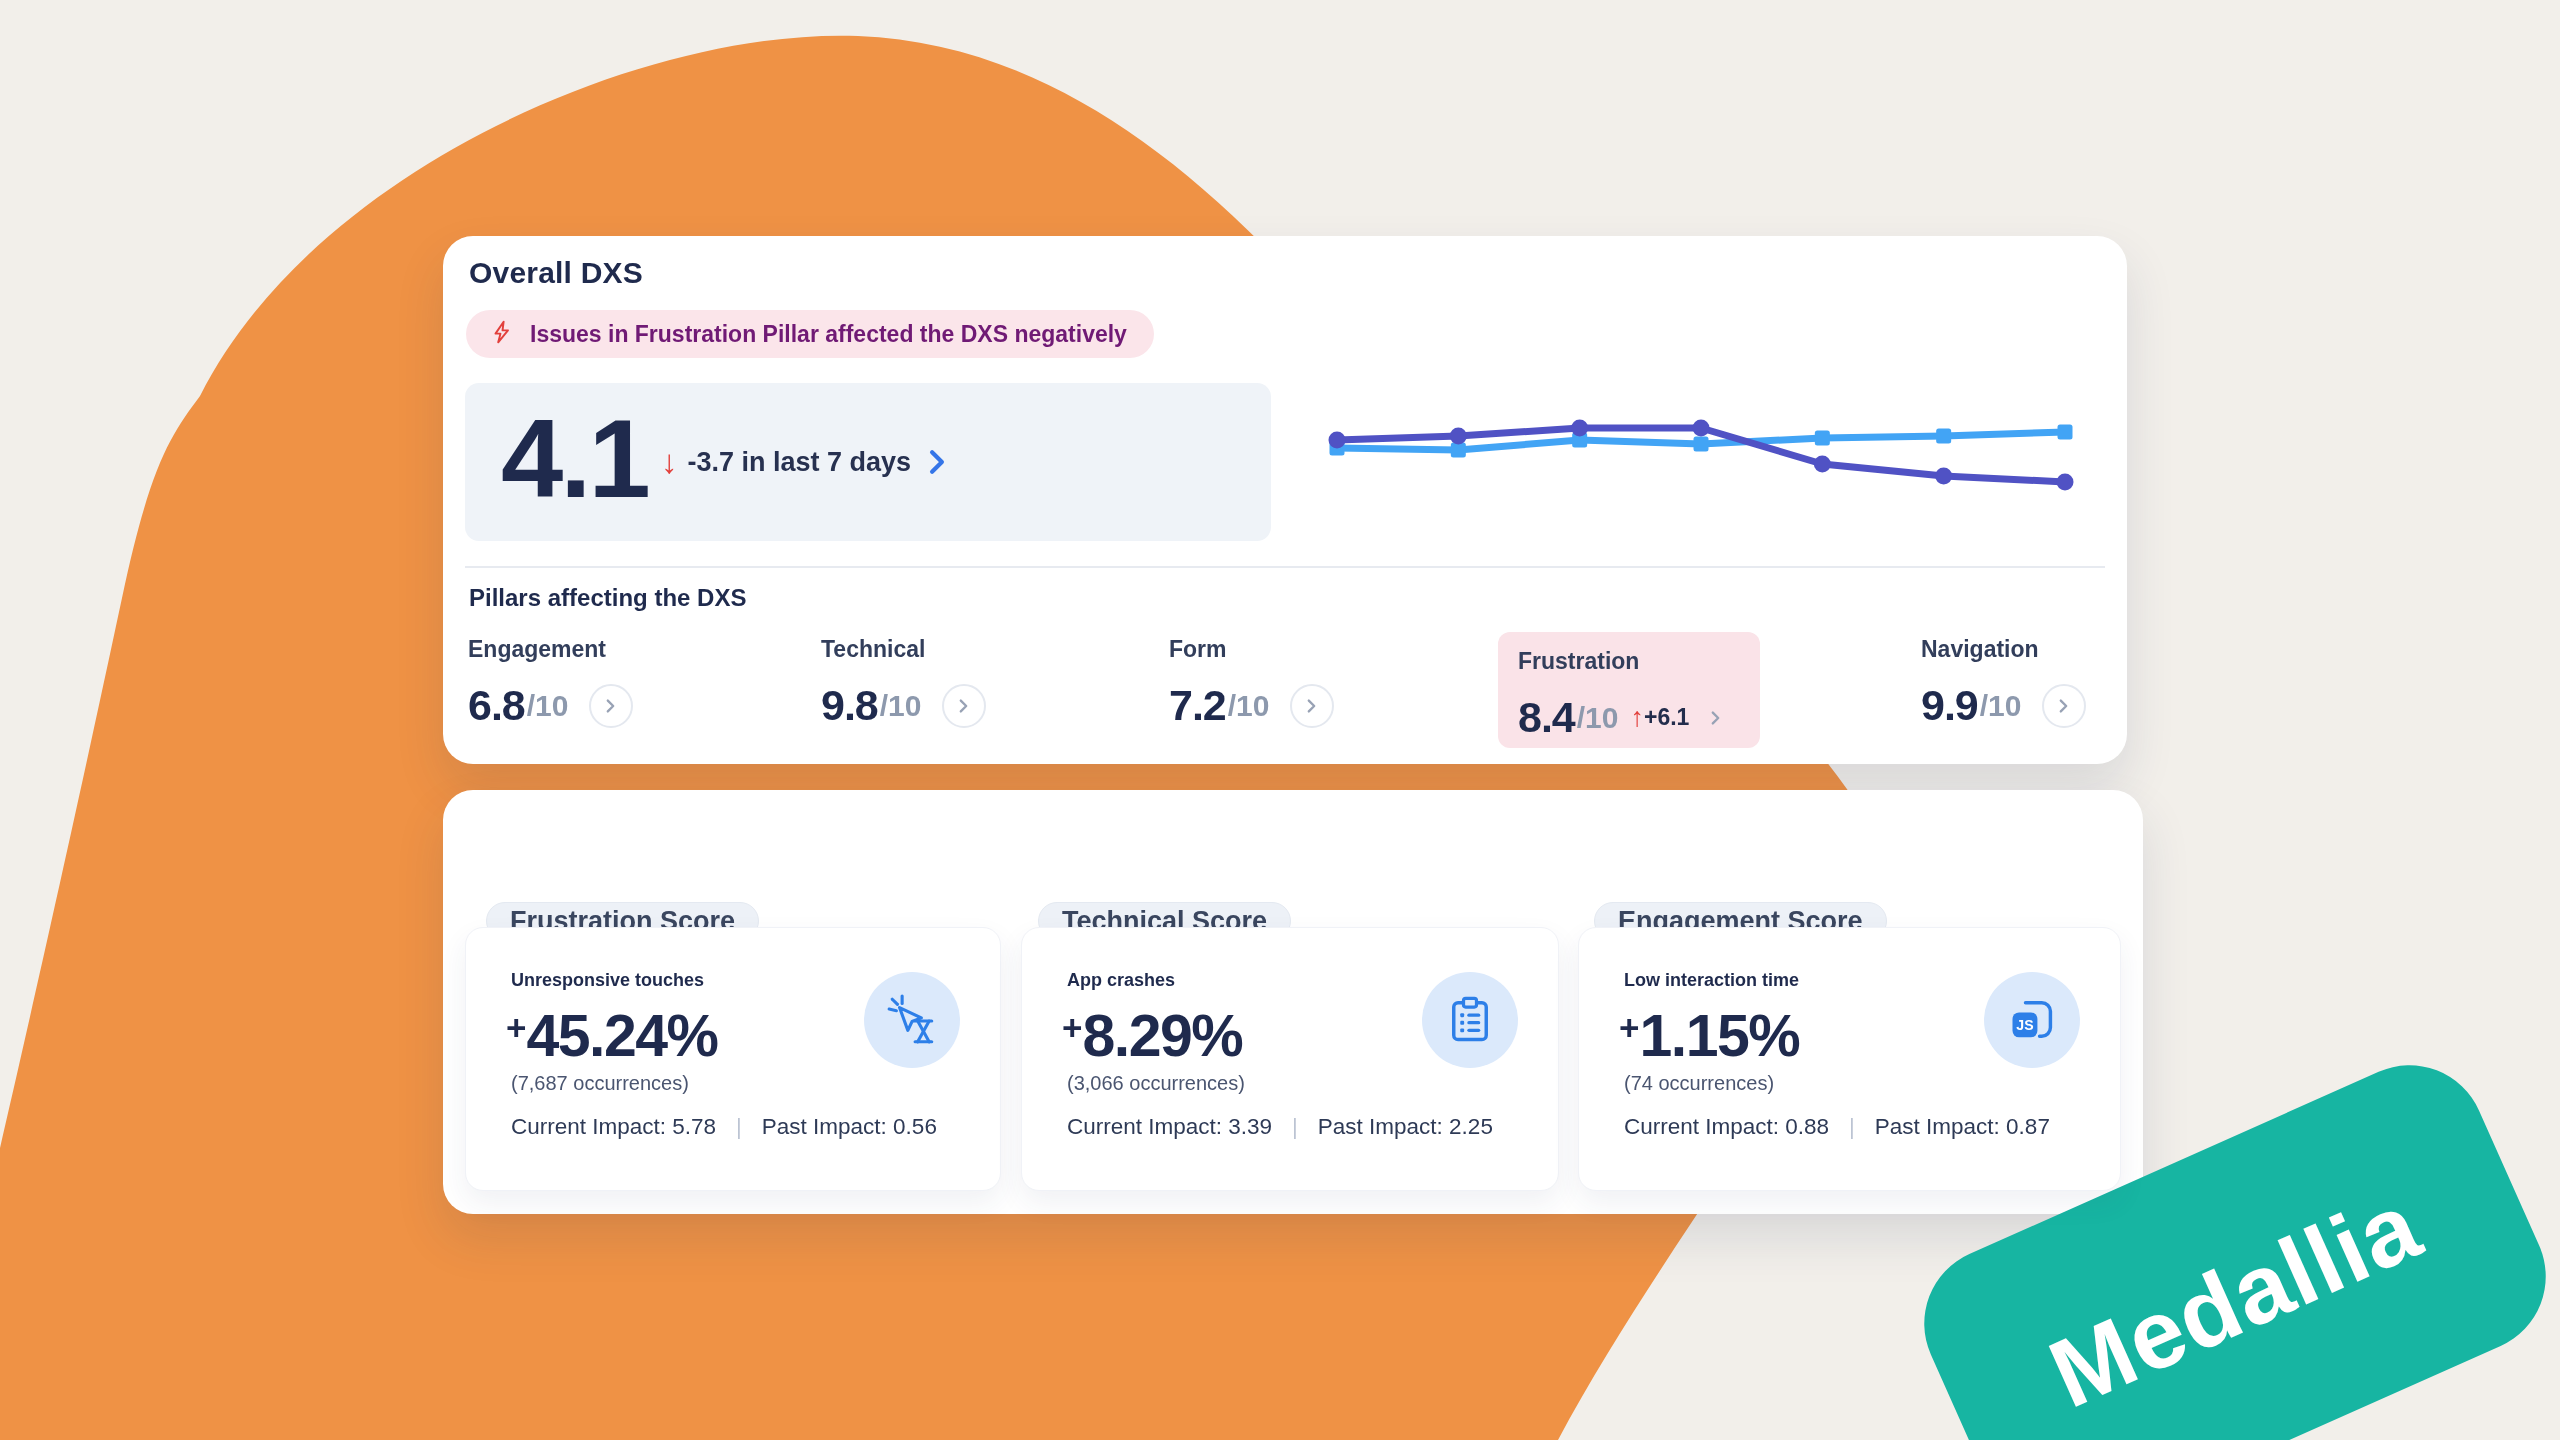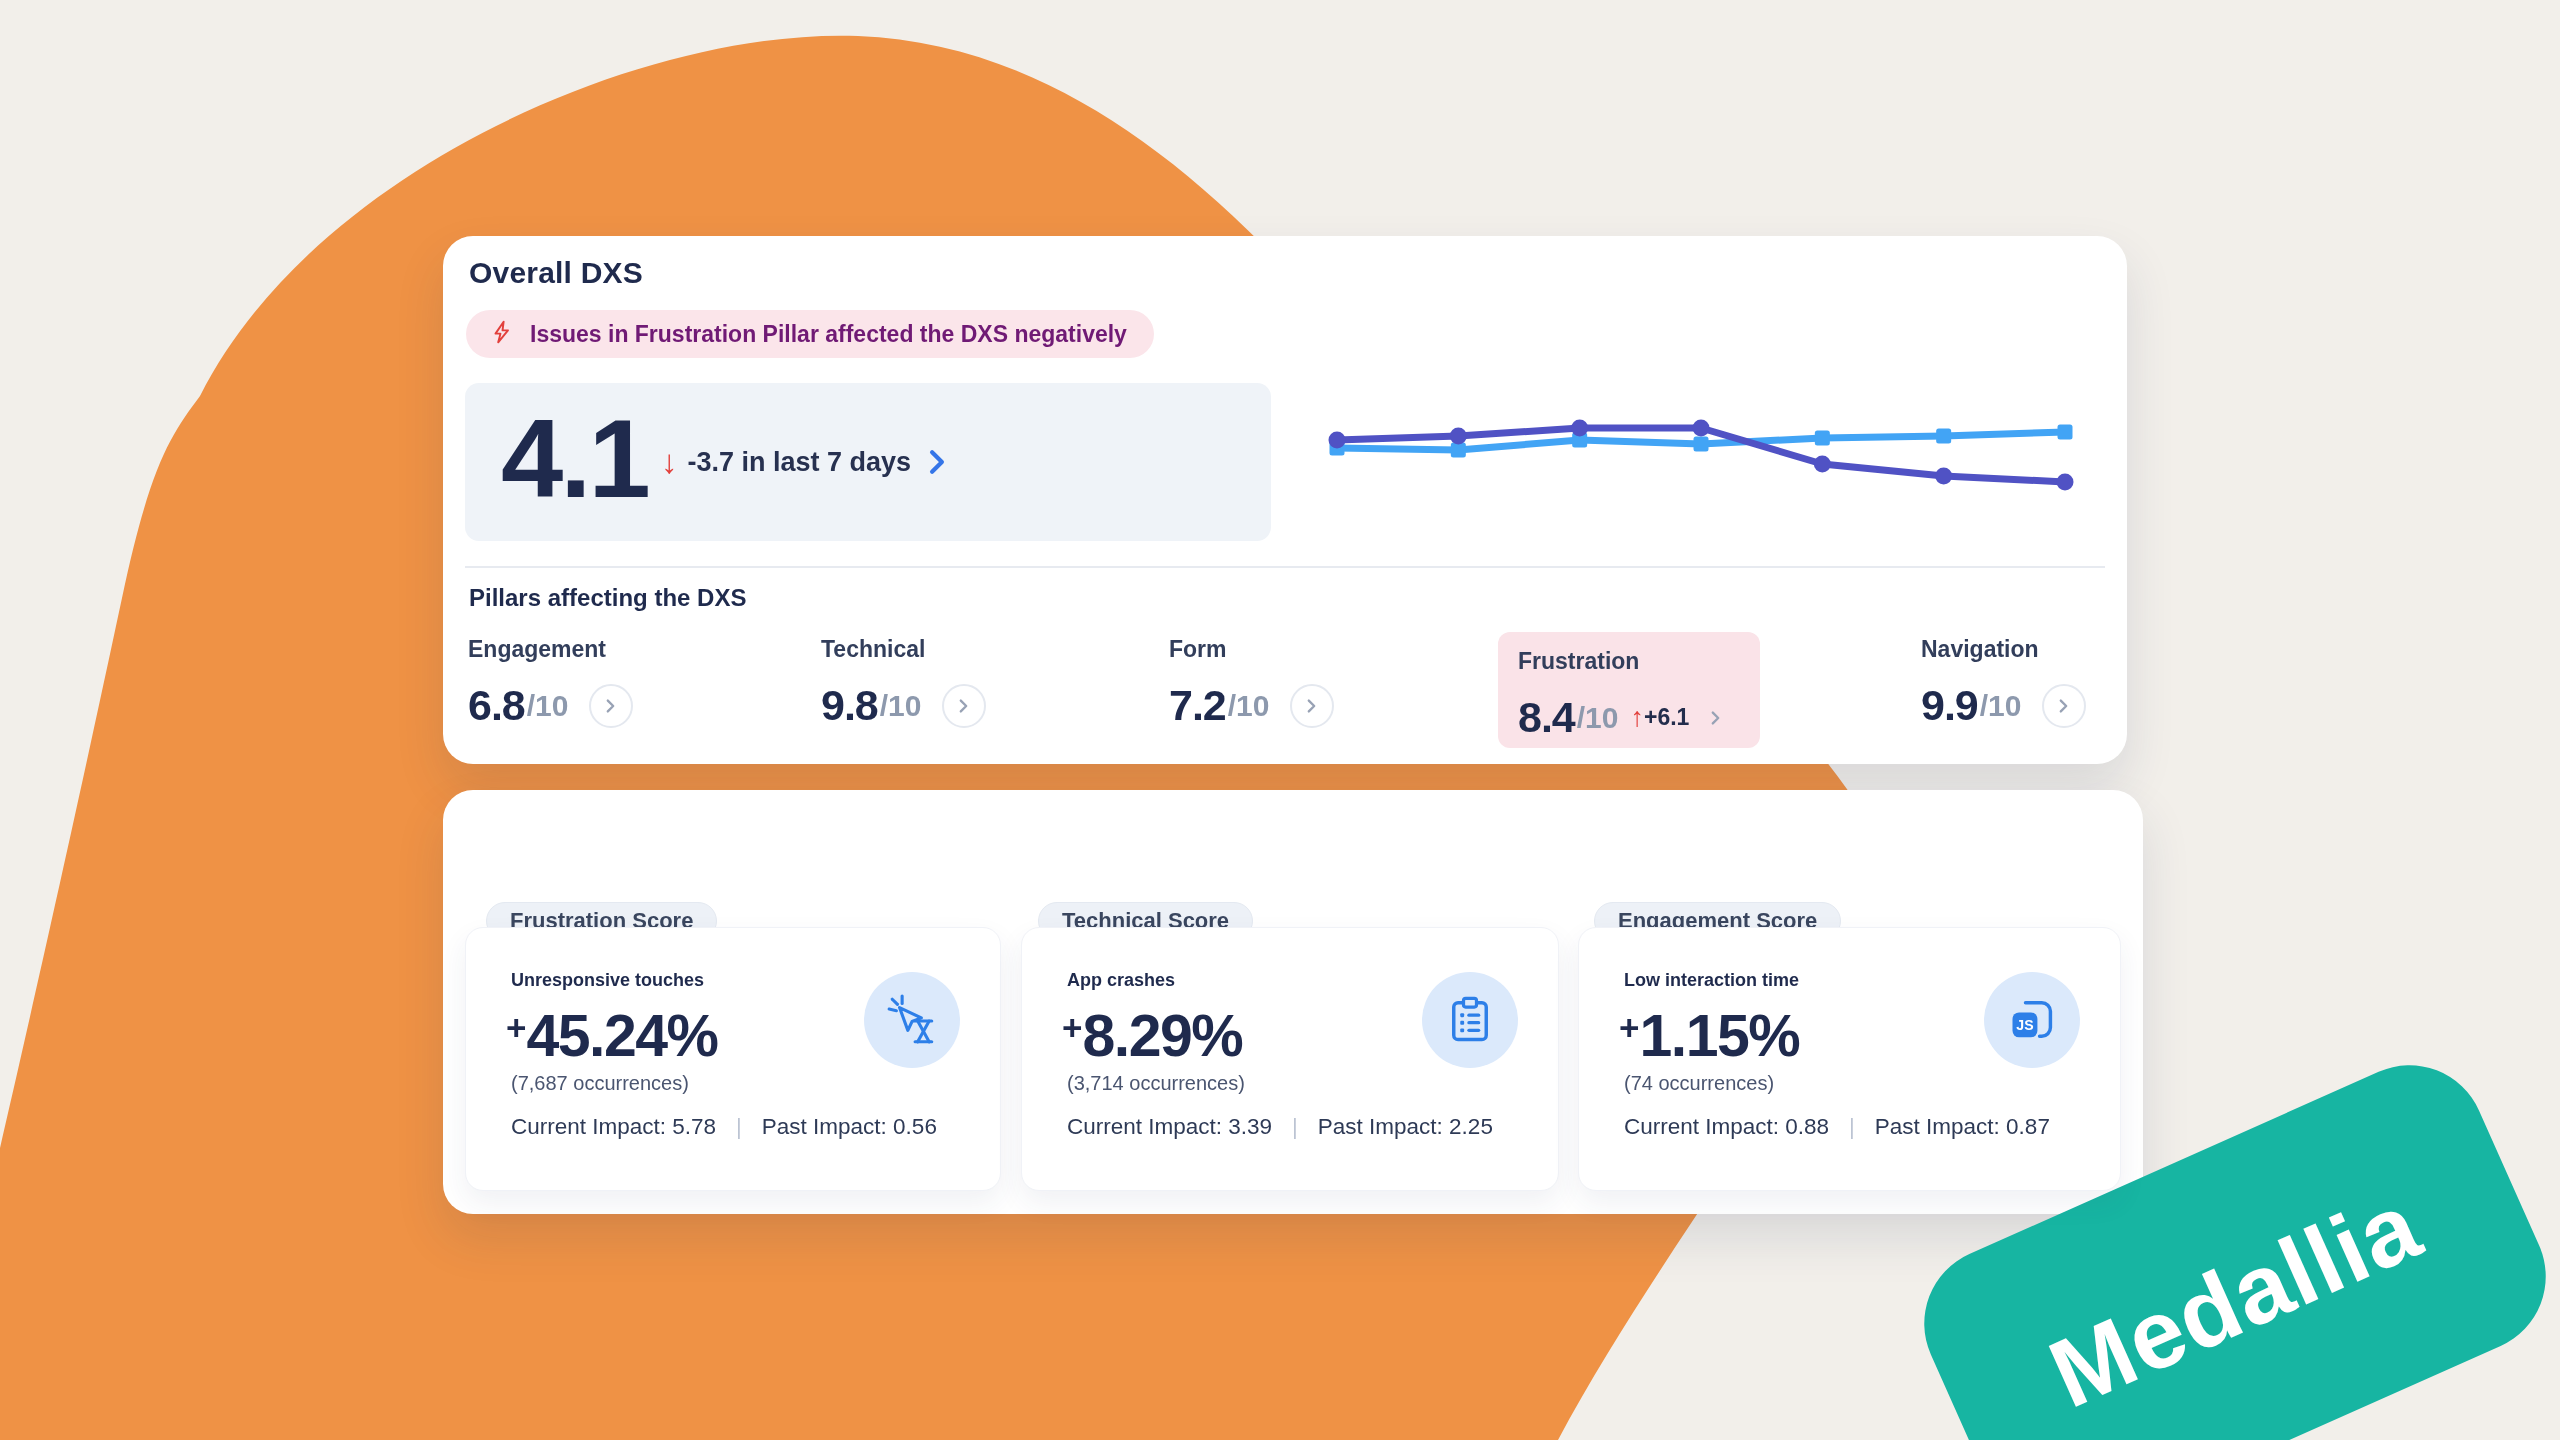--- a/index.html
+++ b/index.html
@@ -80,21 +80,21 @@
   }
   .delta-arrow { font-size: 27px; font-weight: 700; color: #E2403C; margin-left: 12px; }
   .delta-text  { font-size: 23px; font-weight: 700; color: #232D4C; }
   .plain-chevron { margin-left: 20px; display: inline-flex; }
 
   
   .chip {
     position: absolute; top: 112px; height: 38px; z-index: 1;
     display: inline-flex; align-items: center; padding: 0 23px;
     background: #EDF1F7; border: 1px solid #E4E9F1; border-radius: 19px;
-    font-size: 22px; font-weight: 600; color: #3A465F;
+    font-size: 27px; font-weight: 600; color: #3A465F;
   }
   .issue-card {
     position: absolute; top: 137px; height: 264px; z-index: 2;
     background: #fff; border: 1px solid #F0F2F7; border-radius: 18px;
     box-shadow: 0 12px 28px rgba(40, 60, 100, 0.07);
   }
   .issue-name { position: absolute; left: 45px; top: 42px; font-size: 18px; font-weight: 700; color: #1F2A4D; }
   .issue-percent-row { position: absolute; left: 40px; top: 74px; display: flex; align-items: flex-start; }
   .issue-plus { font-size: 35px; font-weight: 600; color: #1F2A4D; margin-top: 6px; }
   .issue-percent { font-size: 59px; font-weight: 700; color: #1F2A4D; letter-spacing: -1.5px; }
@@ -285,21 +285,21 @@
         </svg>
       </div>
     </div>
 
     <div class="issue-card" style="left:578px;width:538px">
       <div class="issue-name">App crashes</div>
       <div class="issue-percent-row">
         <span class="issue-plus">+</span>
         <span class="issue-percent">8.29%</span>
       </div>
-      <div class="issue-occ">(3,714 occurrences)</div>
+      <div class="issue-occ">(3,066 occurrences)</div>
       <div class="issue-impacts">
         <span>Current Impact: 3.39</span>
         <span class="impact-sep">|</span>
         <span>Past Impact: 2.25</span>
       </div>
       <div class="icon-circle">
         <svg width="52" height="52" viewBox="0 0 48 48">
           <rect x="9" y="8" width="30" height="34" rx="4" fill="none" stroke="#2D7FE8" stroke-width="3.2"></rect>
           <rect x="18" y="4" width="12" height="8" rx="2" fill="#DBE9FB" stroke="#2D7FE8" stroke-width="3"></rect>
           <g stroke="#2D7FE8" stroke-width="3" stroke-linecap="round">

